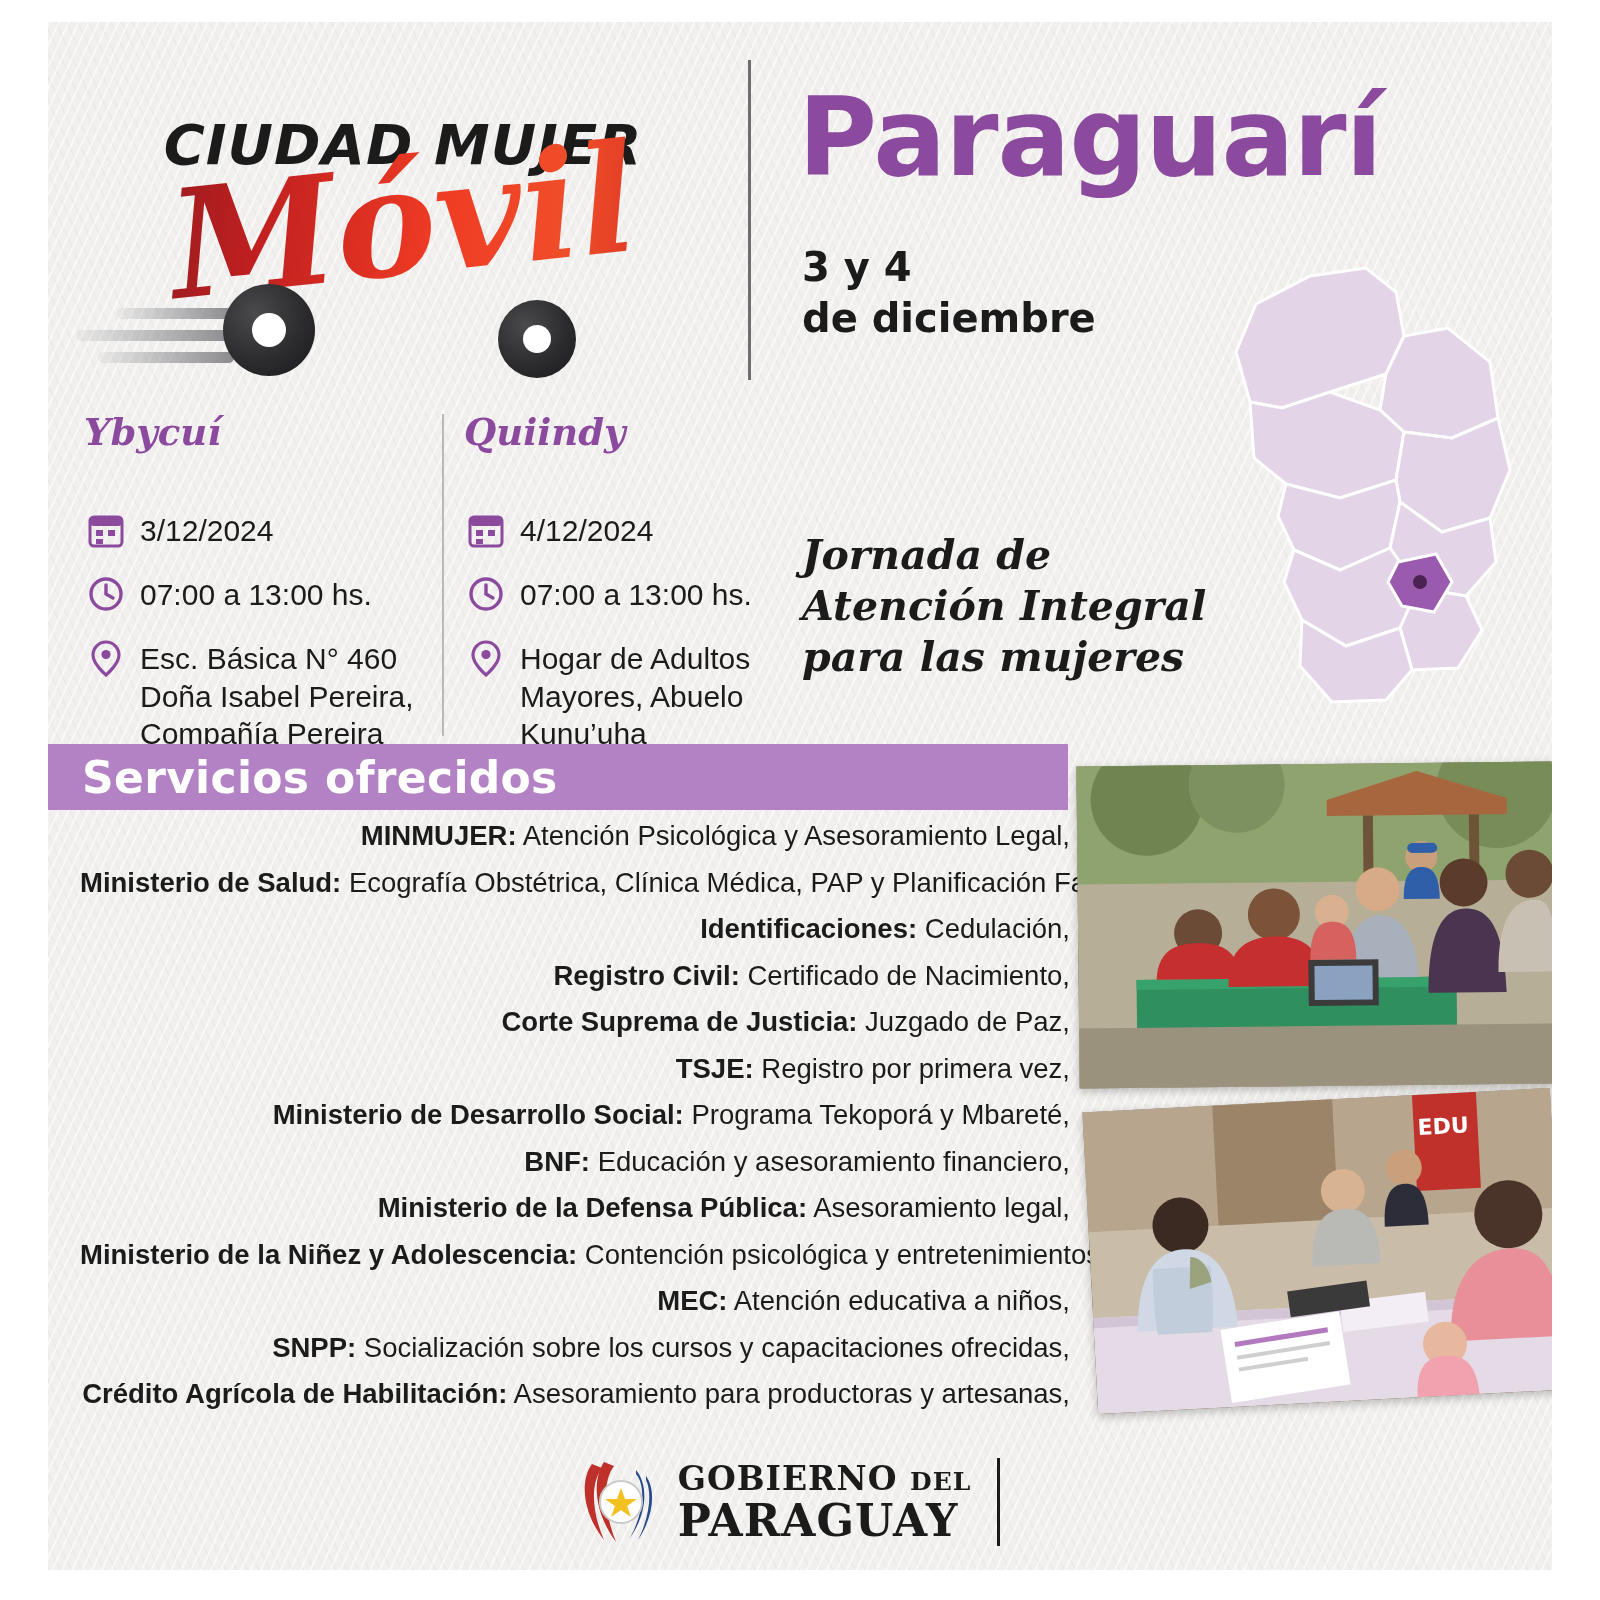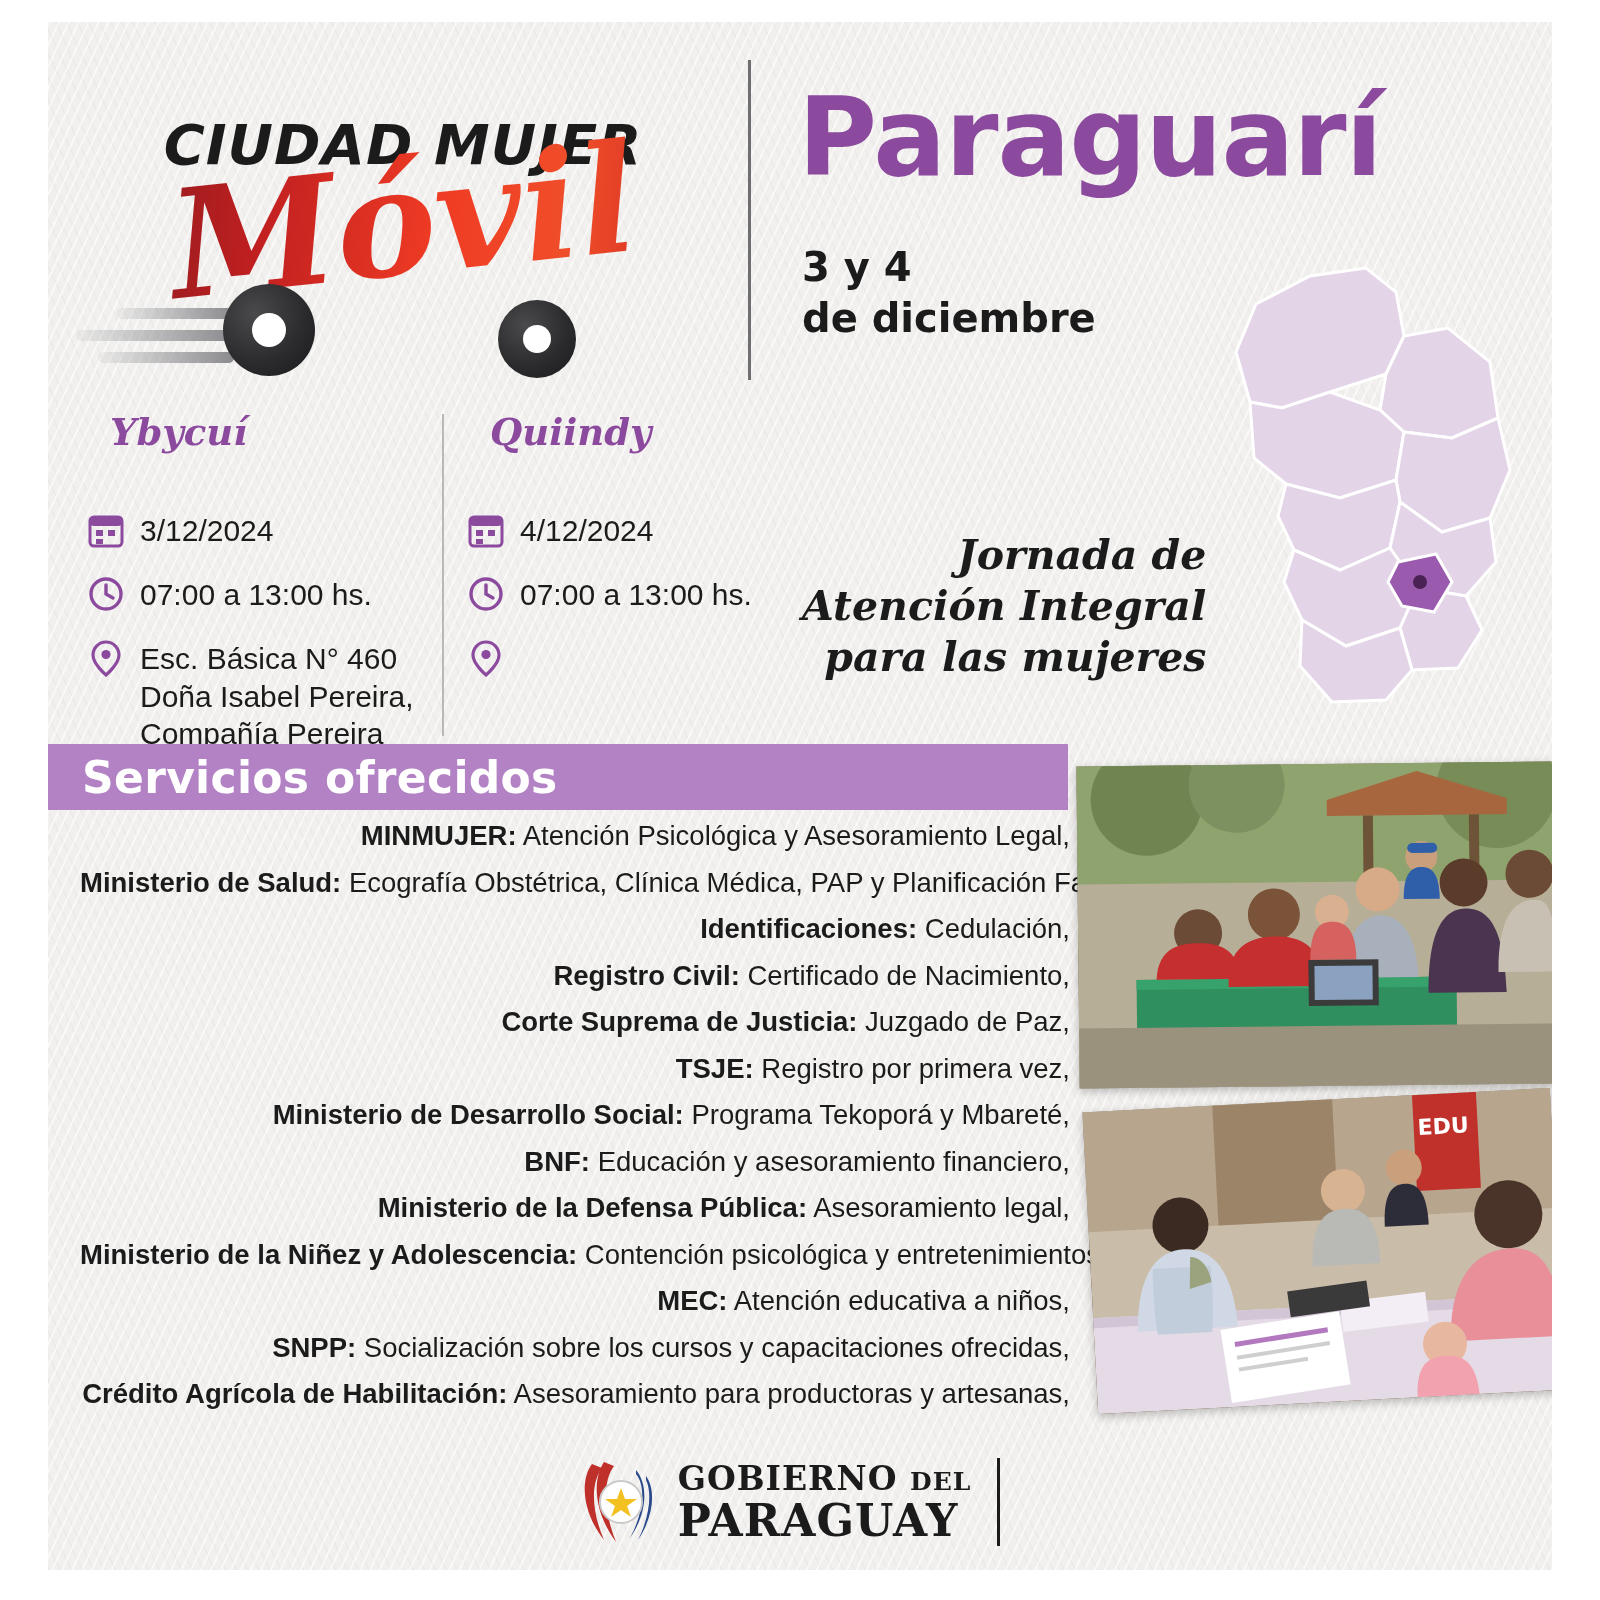--- a/index.html
+++ b/index.html
@@ -142,21 +142,20 @@
   }
   .jornada {
     position: absolute;
     left: 12px; top: 468px;
     font-family: "DejaVu Serif", serif;
     font-weight: bold;
     font-style: italic;
     font-size: 41px;
     line-height: 1.24;
     color: #1b1b1b;
-    text-align: right;
   }
   .map-wrap {
     position: absolute;
     left: 400px;
     top: 170px;
     width: 330px;
     height: 500px;
   }
 
   
@@ -177,21 +176,20 @@
   }
   .city { position: absolute; top: 0; width: 330px; }
   .city-a { left: 0; }
   .city-b { left: 380px; }
   .city-name {
     font-family: "DejaVu Serif", serif;
     font-style: italic;
     font-weight: bold;
     font-size: 37px;
     color: #8c4a9e;
-    margin-left: 26px;
   }
   .city-rows { margin-top: 54px; }
   .city-row {
     display: flex;
     align-items: flex-start;
     margin-bottom: 20px;
   }
   .city-row .ico {
     width: 44px;
     min-width: 44px;
@@ -417,20 +415,25 @@
                 </svg>
               </span>
               <span class="txt">07:00 a 13:00 hs.</span>
             </div>
             <div class="city-row">
               <span class="ico">
                 <svg width="40" height="40" viewBox="0 0 40 40" xmlns="http://www.w3.org/2000/svg">
                   <path d="M20 4 C12.8 4 7 9.8 7 17 C7 26 20 37 20 37 C20 37 33 26 33 17 C33 9.8 27.2 4 20 4 Z" fill="none" stroke="#8c4a9e" stroke-width="3.2"></path>
                   <circle cx="20" cy="16.5" r="4.6" fill="#8c4a9e"></circle>
                 </svg>
+              </span>
+              <span class="txt">
+                <span>Hogar de Adultos</span><br>
+                <span>Mayores, Abuelo</span><br>
+                <span>Kunu’uha</span>
               </span>
             </div>
           </div>
         </div>
       </div>
     </div>
 
     <div class="services-band">
       <h2>Servicios ofrecidos</h2>
     </div>

